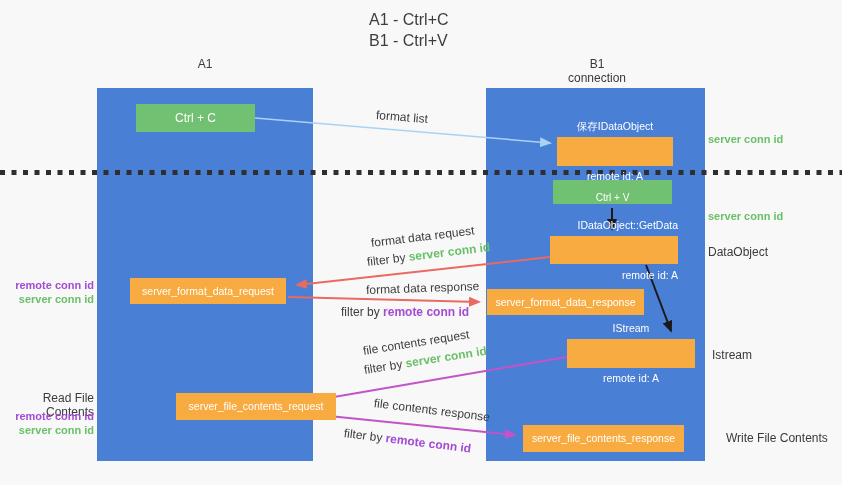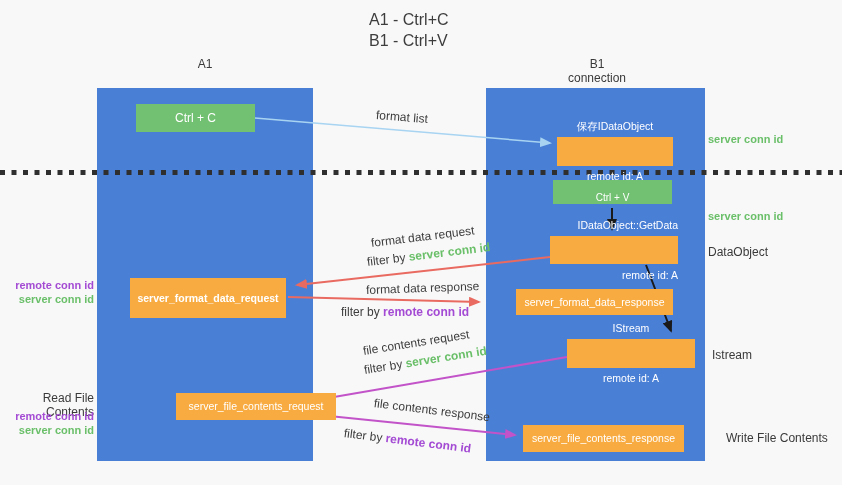--- a/index.html
+++ b/index.html
@@ -50,22 +50,22 @@
     font-size: 11px; line-height: 13px;
   }
   .node.green  { background: #72c072; }
   .node.orange { background: #f8ab40; }
   .node .l2 { font-size: 10.5px; margin-top: 37px; }
 
   #ctrl-c          { left: 136px; top: 104px; width: 119px; height: 28px; font-size: 12px; }
   #save-idobj      { left: 557px; top: 137px; width: 116px; height: 29px; font-size: 10.5px; line-height: 13px; }
   #ctrl-v          { left: 553px; top: 180px; width: 119px; height: 24px; font-size: 10px; justify-content: flex-end; }
   #getdata         { left: 550px; top: 236px; width: 128px; height: 28px; font-size: 10.5px; line-height: 13px; align-items: flex-end; }
-  #format-request  { left: 130px; top: 278px; width: 156px; height: 40px; font-size: 10.5px; font-weight: bold; }
-  #format-response { left: 487px; top: 289px; width: 157px; height: 26px; font-size: 10.5px; margin-left: 29px; }
+  #format-request  { left: 130px; top: 278px; width: 156px; height: 26px; font-size: 10.5px; }
+  #format-response { left: 487px; top: 289px; width: 157px; height: 26px; font-size: 10.5px; }
   #istream-node    { left: 567px; top: 339px; width: 128px; height: 29px; font-size: 10.5px; line-height: 13px; }
   #file-request    { left: 128px; top: 393px; width: 160px; height: 27px; font-size: 10.5px; margin-left: 48px; }
   #file-response   { left: 523px; top: 425px; width: 161px; height: 27px; font-size: 10.5px; }
 
   
   .edge-label {
     z-index: 3; white-space: nowrap;
     font-size: 12px; color: #3d3d3d;
     transform-origin: left center;
   }

